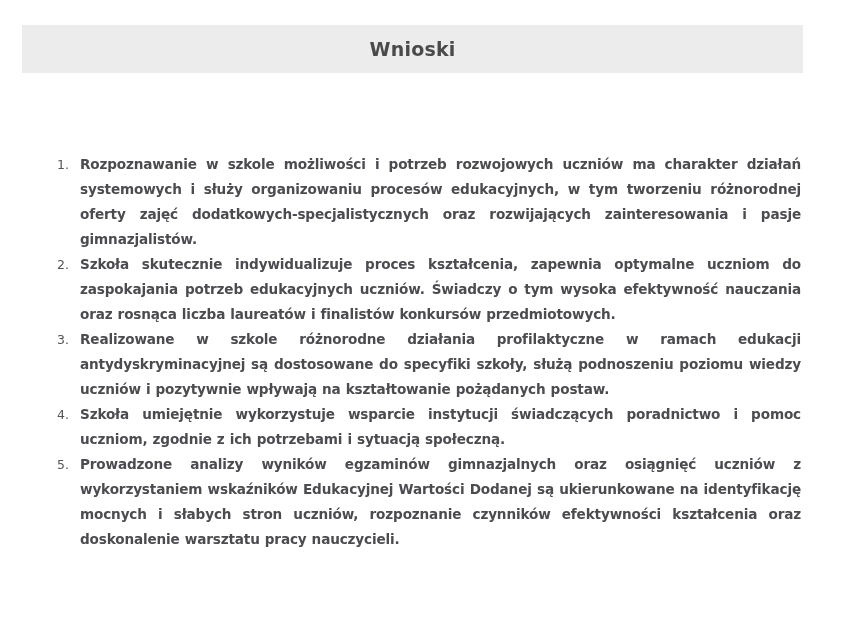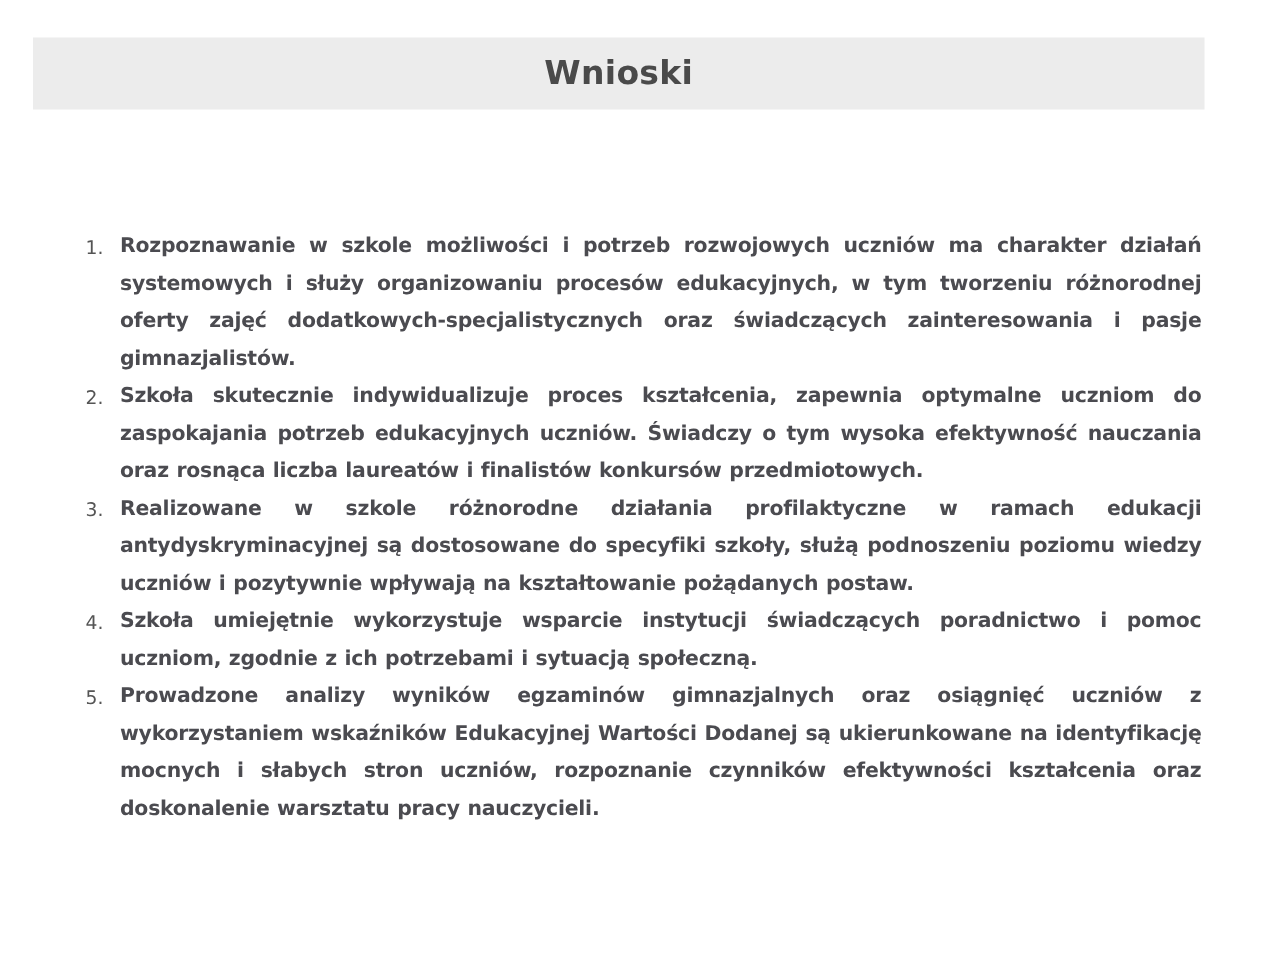--- a/index.html
+++ b/index.html
@@ -21,21 +21,21 @@
       width: 781px;
       height: 48px;
       background: #ececec;
       display: flex;
       align-items: center;
       justify-content: center;
     }
     .header-title {
       font-family: "DejaVu Sans", sans-serif;
       font-weight: bold;
-      font-size: 22px;
+      font-size: 19px;
       color: #4a4a4a;
       letter-spacing: 0.2px;
       margin: 0;
     }
     .conclusions {
       position: absolute;
       left: 0;
       top: 152px;
       width: 846px;
     }
@@ -77,21 +77,21 @@
 <body>
 
 <div class="header-bar">
   <h1 class="header-title">Wnioski</h1>
 </div>
 
 <div class="conclusions">
   <ol class="conclusions-list">
     <li class="item">
       <span class="item-number">1.</span>
-      <span class="item-text">Rozpoznawanie w szkole możliwości i potrzeb rozwojowych uczniów ma charakter działań systemowych i służy organizowaniu procesów edukacyjnych, w tym tworzeniu różnorodnej oferty zajęć dodatkowych-specjalistycznych oraz świadczących zainteresowania i pasje gimnazjalistów.</span>
+      <span class="item-text">Rozpoznawanie w szkole możliwości i potrzeb rozwojowych uczniów ma charakter działań systemowych i służy organizowaniu procesów edukacyjnych, w tym tworzeniu różnorodnej oferty zajęć dodatkowych-specjalistycznych oraz rozwijających zainteresowania i pasje gimnazjalistów.</span>
     </li>
     <li class="item">
       <span class="item-number">2.</span>
       <span class="item-text">Szkoła skutecznie indywidualizuje proces kształcenia, zapewnia optymalne uczniom do zaspokajania potrzeb edukacyjnych uczniów. Świadczy o tym wysoka efektywność nauczania oraz rosnąca liczba laureatów i finalistów konkursów przedmiotowych.</span>
     </li>
     <li class="item">
       <span class="item-number">3.</span>
       <span class="item-text">Realizowane w szkole różnorodne działania profilaktyczne w ramach edukacji antydyskryminacyjnej są dostosowane do specyfiki szkoły, służą podnoszeniu poziomu wiedzy uczniów i pozytywnie wpływają na kształtowanie pożądanych postaw.</span>
     </li>
     <li class="item">

